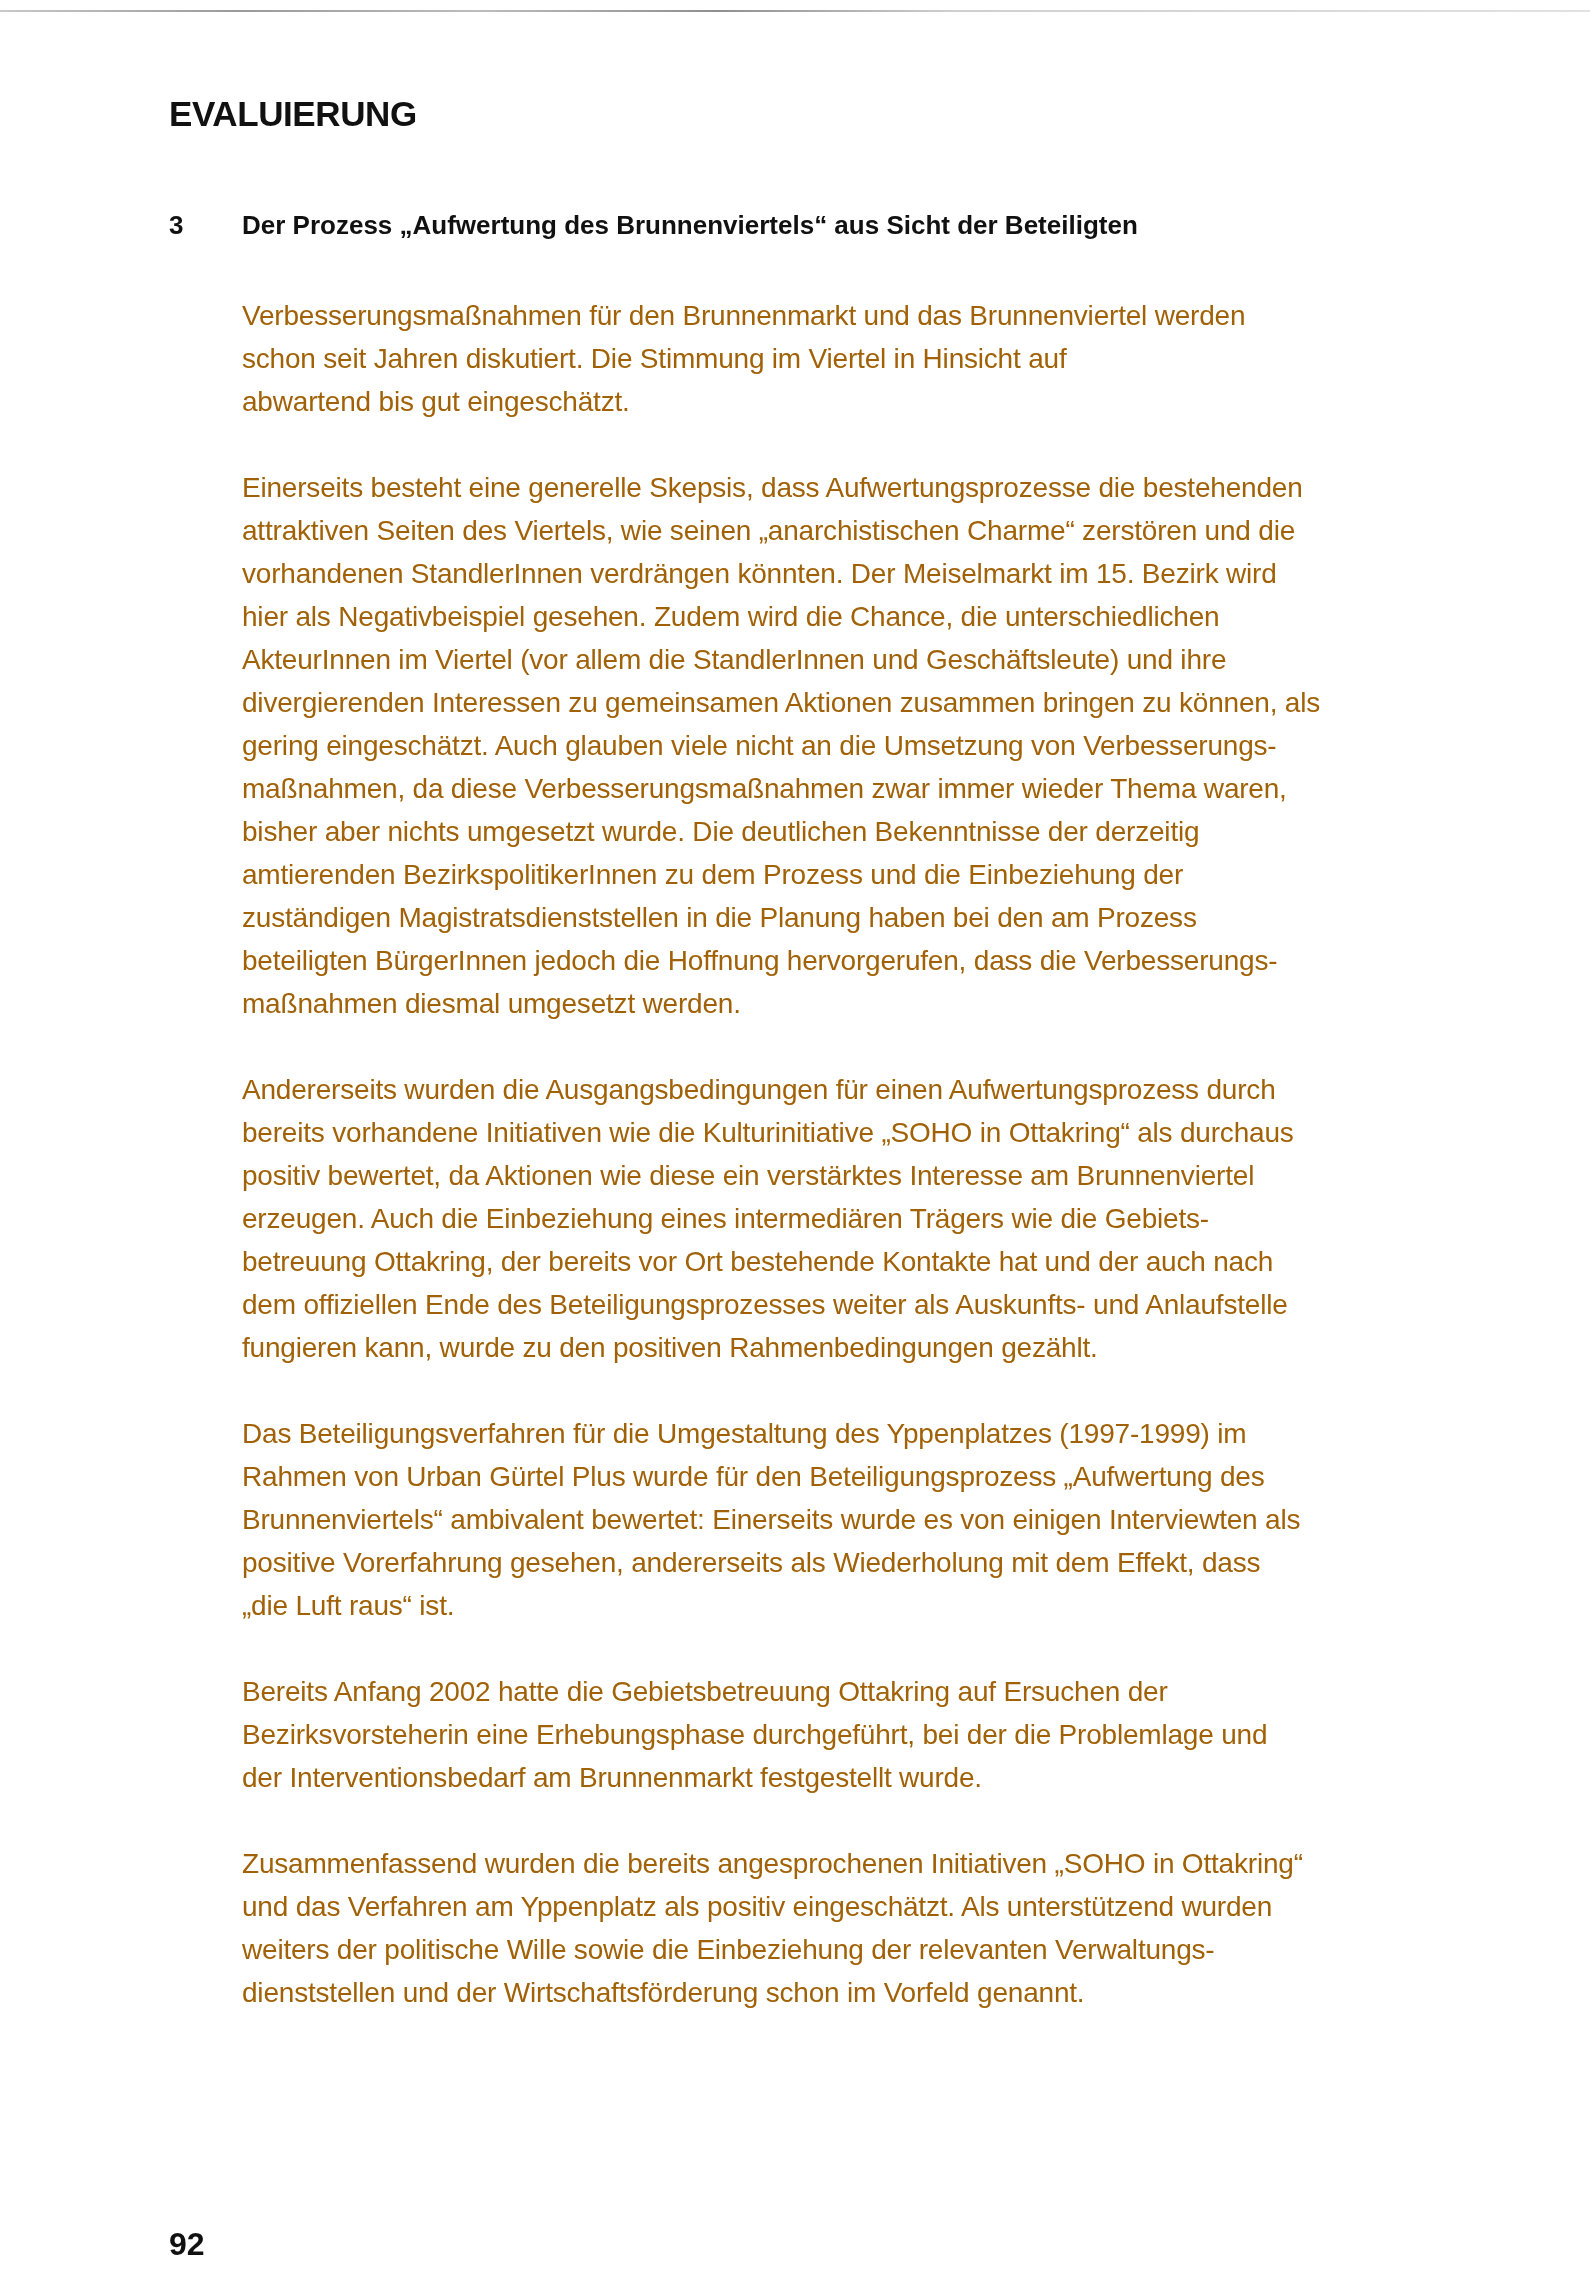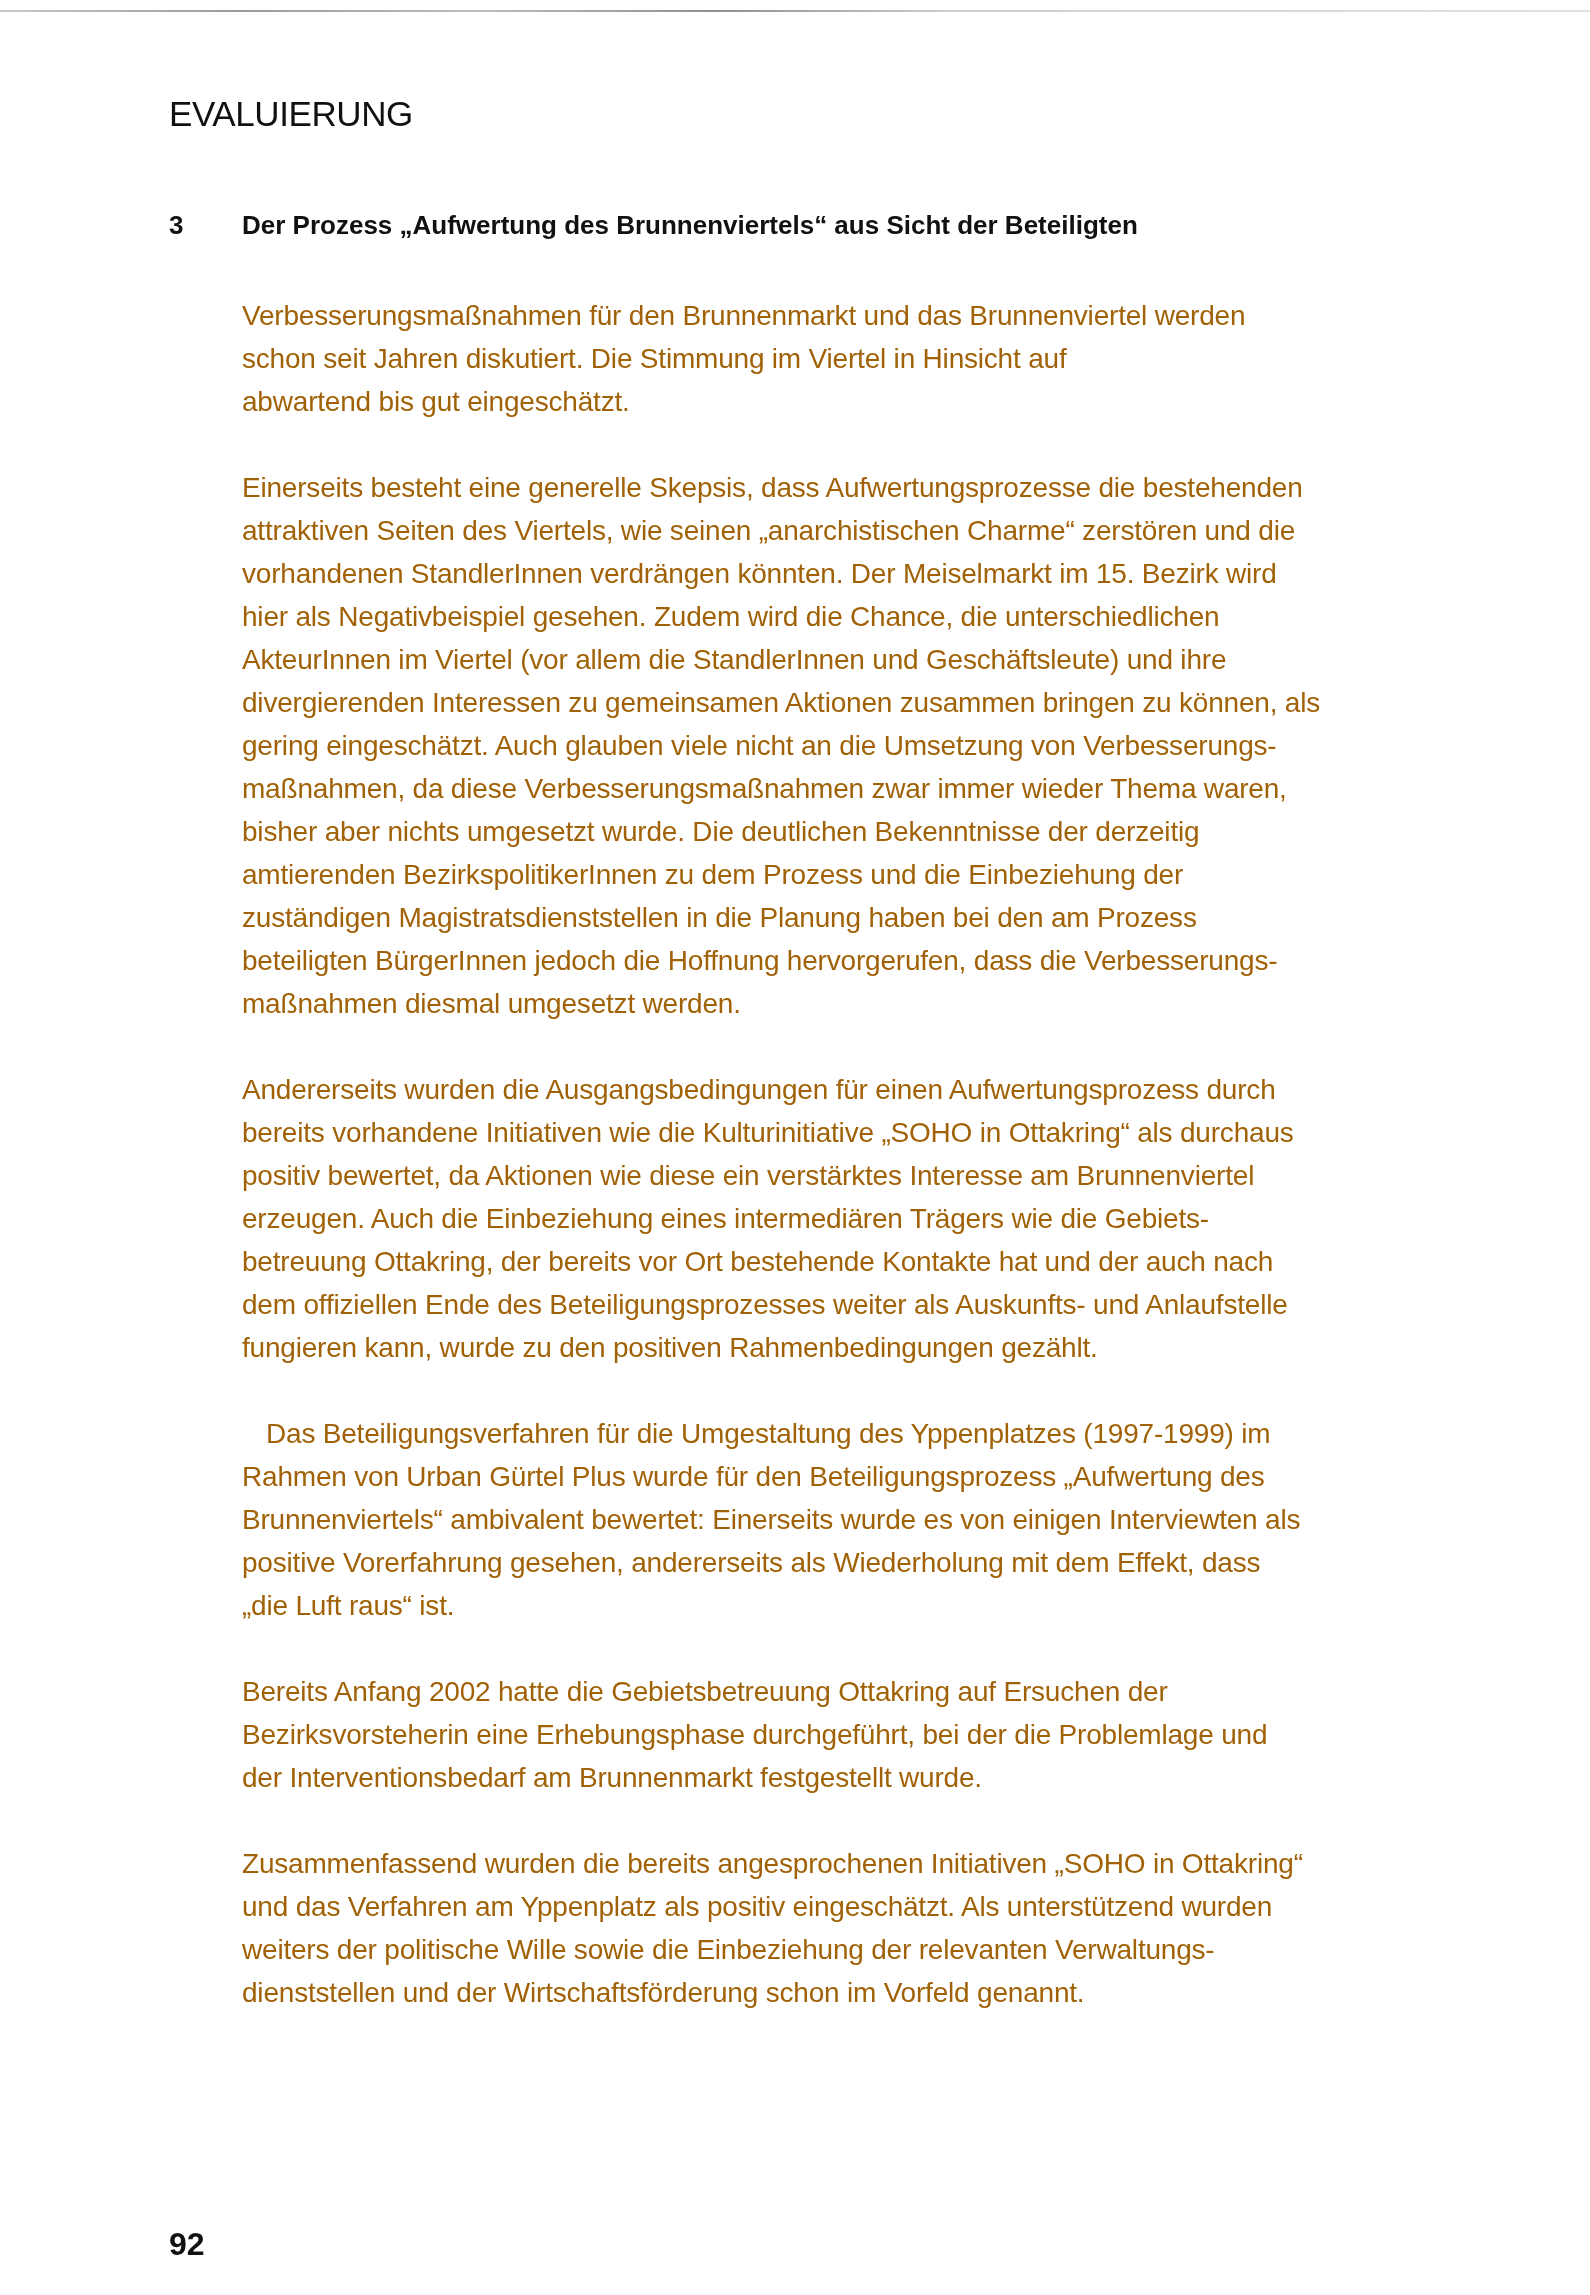--- a/index.html
+++ b/index.html
@@ -21,21 +21,21 @@
       top: 10.3px;
       width: 1590px;
       height: 1.6px;
       background: linear-gradient(to right, #c9c9c9 0%, #9a9a9a 15%, #bdbdbd 30%, #8f8f8f 45%, #cfcfcf 60%, #e2e2e2 100%);
     }
     .running-header {
       position: absolute;
       left: 169px;
       top: 94px;
       font-size: 35px;
-      font-weight: normal;
+      font-weight: bold;
       letter-spacing: -0.4px;
       color: #111;
     }
     .section-heading {
       position: absolute;
       left: 169px;
       top: 210px;
       width: 1272px;
       font-size: 26px;
       font-weight: bold;
@@ -115,21 +115,21 @@
   <div class="para">
       <div class="line" style="white-space: nowrap; word-spacing: 0px; text-align: left; text-align-last: left;">Andererseits wurden die Ausgangsbedingungen für einen Aufwertungsprozess durch</div>
       <div class="line" style="white-space: nowrap; word-spacing: 0px; text-align: left; text-align-last: left;">bereits vorhandene Initiativen wie die Kulturinitiative „SOHO in Ottakring“ als durchaus</div>
       <div class="line" style="white-space: nowrap; word-spacing: 0px; text-align: left; text-align-last: left;">positiv bewertet, da Aktionen wie diese ein verstärktes Interesse am Brunnenviertel</div>
       <div class="line" style="white-space: nowrap; word-spacing: 0px; text-align: left; text-align-last: left;">erzeugen. Auch die Einbeziehung eines intermediären Trägers wie die Gebiets-</div>
       <div class="line" style="white-space: nowrap; word-spacing: 0px; text-align: left; text-align-last: left;">betreuung Ottakring, der bereits vor Ort bestehende Kontakte hat und der auch nach</div>
       <div class="line" style="white-space: nowrap; word-spacing: 0px; text-align: left; text-align-last: left;">dem offiziellen Ende des Beteiligungsprozesses weiter als Auskunfts- und Anlaufstelle</div>
       <div class="line last">fungieren kann, wurde zu den positiven Rahmenbedingungen gezählt.</div>
     </div>
   <div class="para">
-      <div class="line" style="white-space: nowrap; word-spacing: 0px; text-align: left; text-align-last: left; margin-left: 24px;">Das Beteiligungsverfahren für die Umgestaltung des Yppenplatzes (1997-1999) im</div>
+      <div class="line" style="white-space: nowrap; word-spacing: 0px; text-align: left; text-align-last: left;">Das Beteiligungsverfahren für die Umgestaltung des Yppenplatzes (1997-1999) im</div>
       <div class="line" style="white-space: nowrap; word-spacing: 0px; text-align: left; text-align-last: left;">Rahmen von Urban Gürtel Plus wurde für den Beteiligungsprozess „Aufwertung des</div>
       <div class="line" style="white-space: nowrap; word-spacing: 0px; text-align: left; text-align-last: left;">Brunnenviertels“ ambivalent bewertet: Einerseits wurde es von einigen Interviewten als</div>
       <div class="line" style="white-space: nowrap; word-spacing: 0px; text-align: left; text-align-last: left;">positive Vorerfahrung gesehen, andererseits als Wiederholung mit dem Effekt, dass</div>
       <div class="line last">„die Luft raus“ ist.</div>
     </div>
   <div class="para">
       <div class="line" style="white-space: nowrap; word-spacing: 0px; text-align: center; text-align-last: left;">Bereits Anfang 2002 hatte die Gebietsbetreuung Ottakring auf Ersuchen der</div>
       <div class="line" style="white-space: nowrap; word-spacing: 0px; text-align: left; text-align-last: left;">Bezirksvorsteherin eine Erhebungsphase durchgeführt, bei der die Problemlage und</div>
       <div class="line last">der Interventionsbedarf am Brunnenmarkt festgestellt wurde.</div>
     </div>

